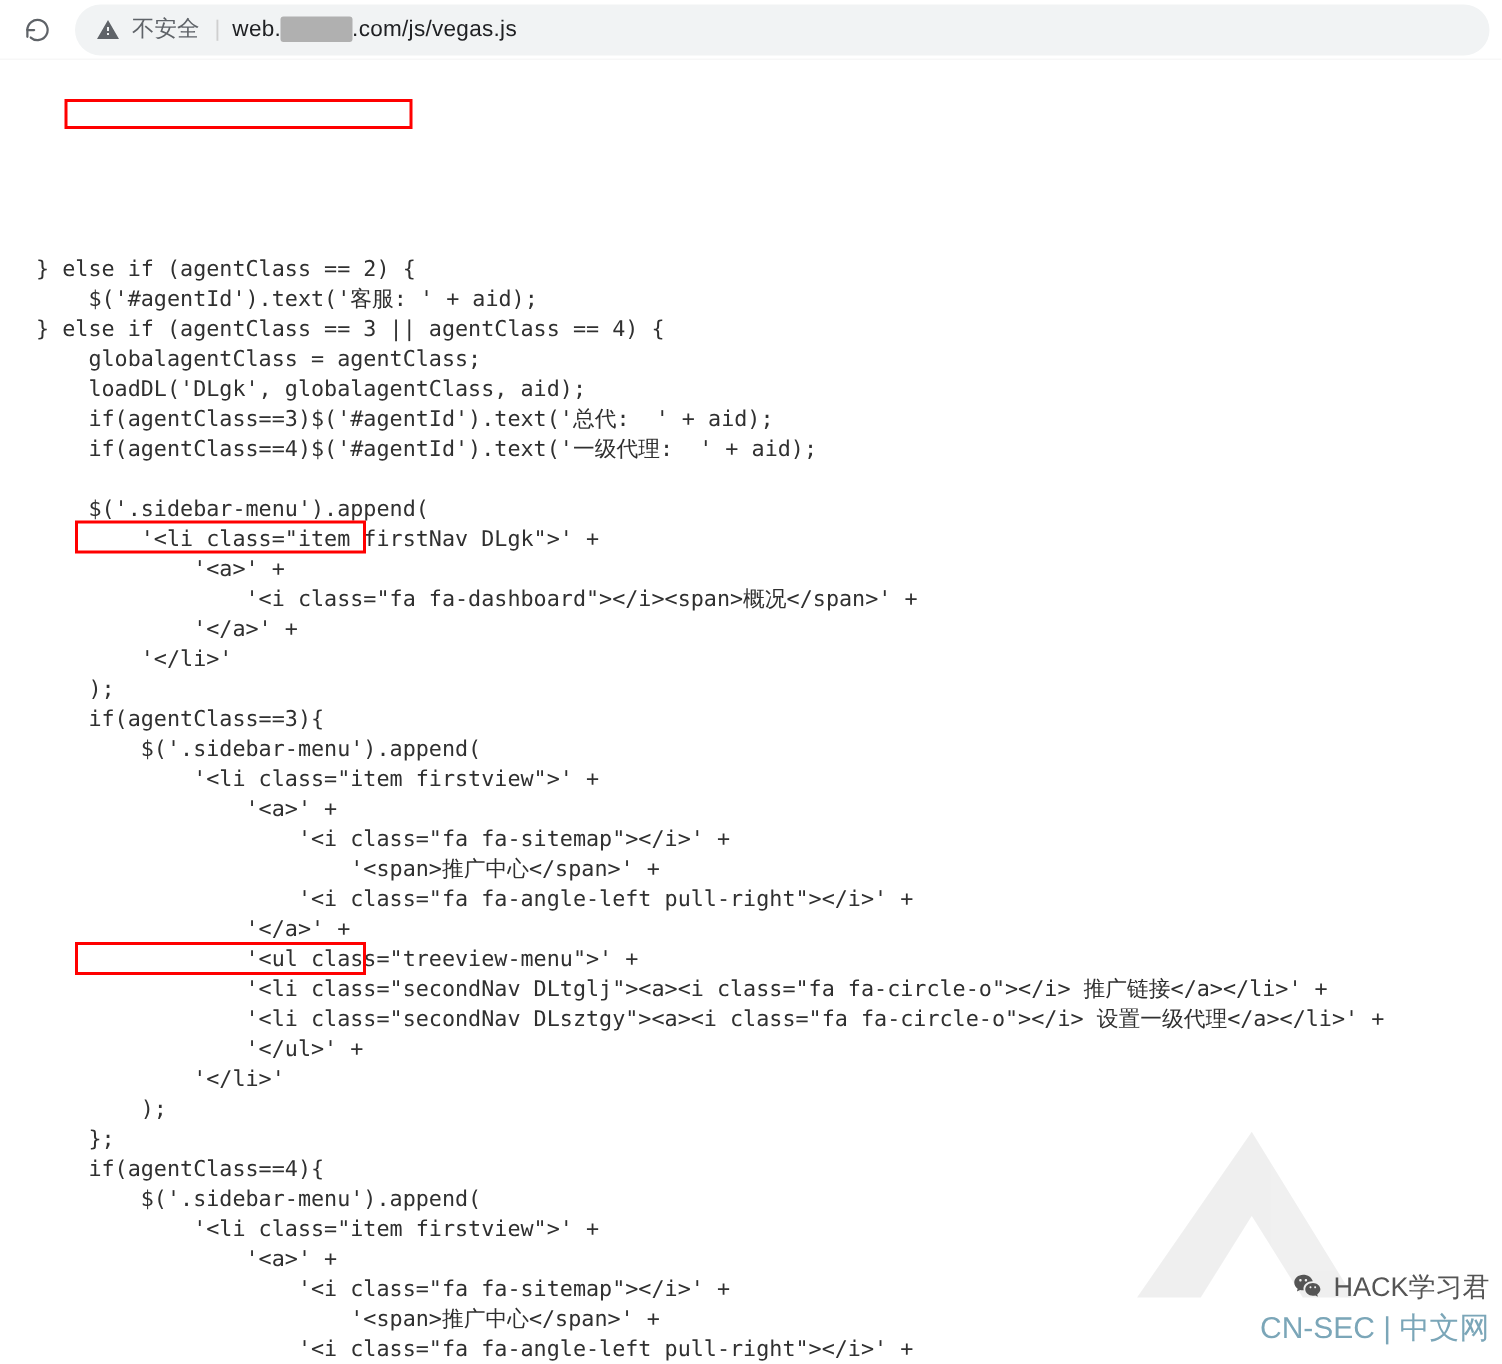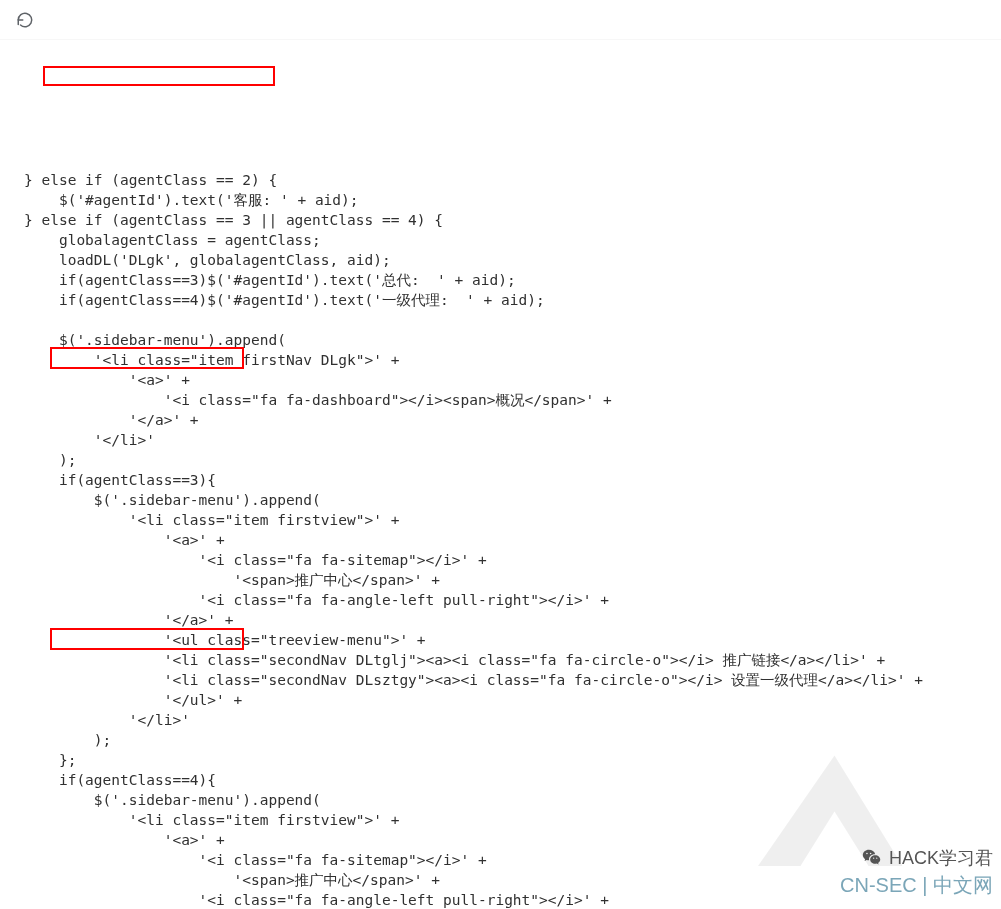--- a/index.html
+++ b/index.html
@@ -137,20 +137,32 @@
 </style>
 </head>
 <body>
 
 <div class="address-bar">
   <div class="reload-btn">
     <svg viewBox="0 0 24 24" fill="none" stroke-width="2" stroke-linecap="round">
       <path d="M3 12a9 9 0 1 1 3 6.7"></path>
       <path d="M3 18v-6h6"></path>
     </svg>
+  </div>
+  <div class="url-area">
+    <span class="warning-icon">
+      <svg viewBox="0 0 24 24">
+          <path d="M12 2 1 21h22L12 2zm1 15h-2v-2h2v2zm0-4h-2V9h2v4z"></path>
+        </svg>
+    </span>
+    <span class="not-secure">不安全</span>
+    <span class="divider">|</span>
+    <span class="url-text">
+      <span>web.</span><span class="url-host-hidden">████</span><span>.com/js/vegas.js</span>
+    </span>
   </div>
 </div>
 
 <div class="code-area">
   <div class="highlight-box hl1"></div>
   <div class="highlight-box hl2"></div>
   <div class="highlight-box hl3"></div>
   <pre id="code-pre">} else if (agentClass == 2) {
     $('#agentId').text('客服: ' + aid);
 } else if (agentClass == 3 || agentClass == 4) {

